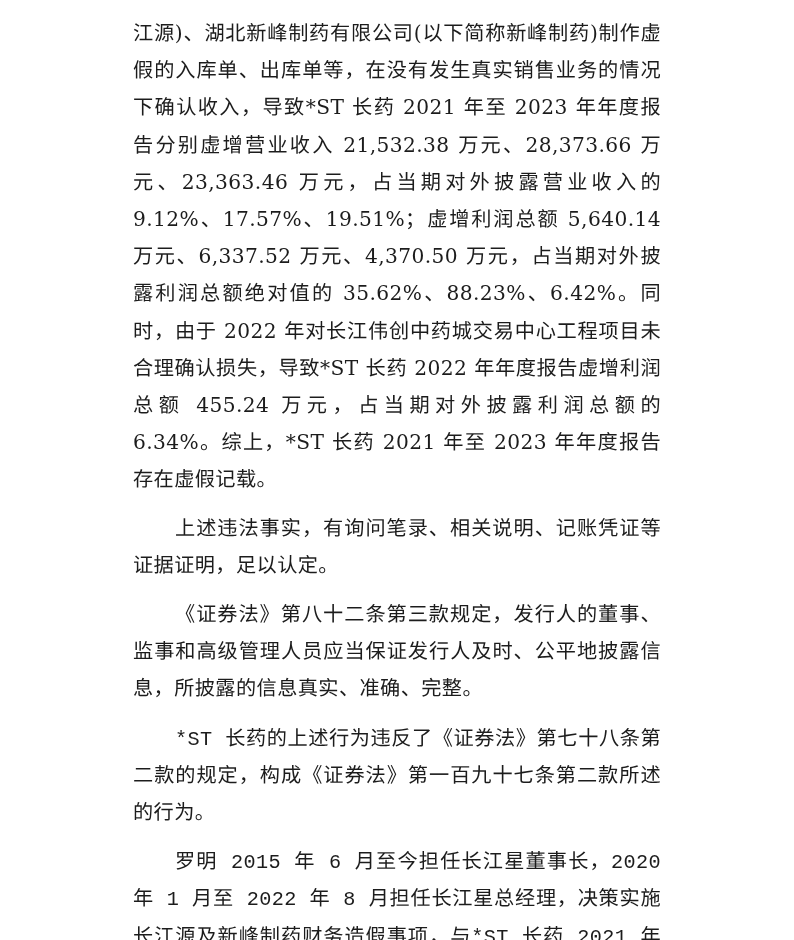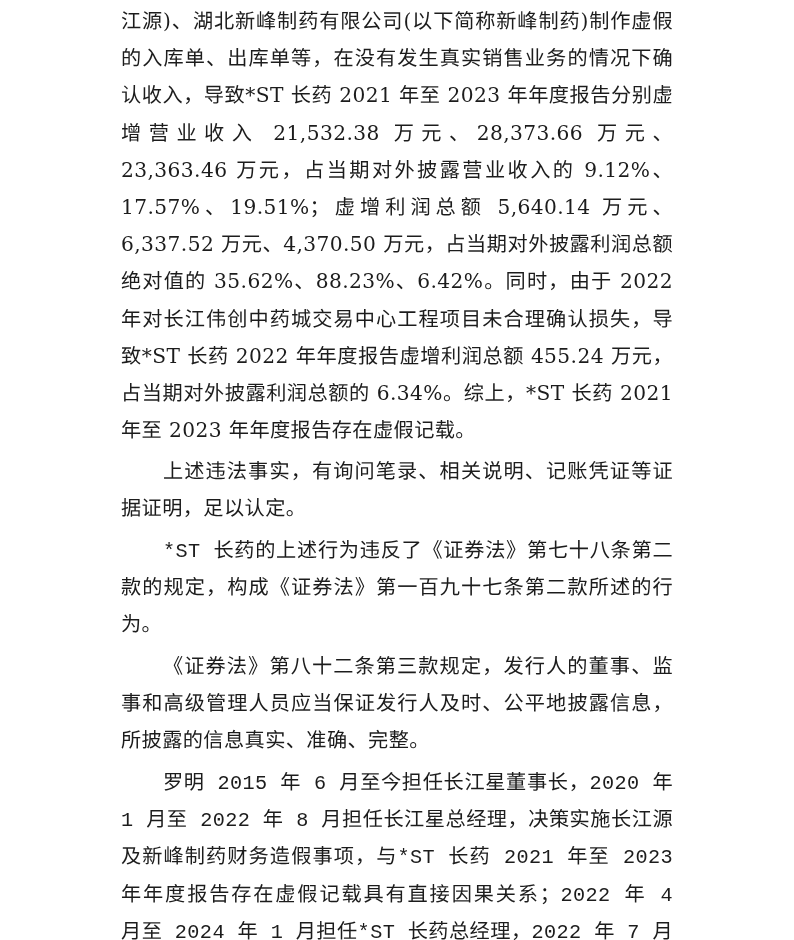--- a/index.html
+++ b/index.html
@@ -21,21 +21,21 @@
     background: #ffffff;
     box-sizing: border-box;
   }
   .doc-body {
     position: absolute;
     left: 121px;
     top: 3px;
     width: 552px;
   }
   .para {
-    margin: 0;
+    margin: 12px;
     padding: 0;
     font-size: 20.2px;
     line-height: 37.2px;
     color: #1c1c1c;
     text-align: justify;
     text-justify: inter-ideograph;
     letter-spacing: 0.02em;
     font-family: "DejaVu Serif", "Liberation Serif", serif;
     -webkit-font-smoothing: antialiased;
   }
@@ -53,20 +53,20 @@
 </head>
 <body>
 
 <div class="page">
   <div class="doc-body">
 
     <p class="para cont">江源)、湖北新峰制药有限公司(以下简称新峰制药)制作虚假的入库单、出库单等，在没有发生真实销售业务的情况下确认收入，导致*ST 长药 2021 年至 2023 年年度报告分别虚增营业收入 21,532.38 万元、28,373.66 万元、23,363.46 万元，占当期对外披露营业收入的 9.12%、17.57%、19.51%；虚增利润总额 5,640.14 万元、6,337.52 万元、4,370.50 万元，占当期对外披露利润总额绝对值的 35.62%、88.23%、6.42%。同时，由于 2022 年对长江伟创中药城交易中心工程项目未合理确认损失，导致*ST 长药 2022 年年度报告虚增利润总额 455.24 万元，占当期对外披露利润总额的 6.34%。综上，*ST 长药 2021 年至 2023 年年度报告存在虚假记载。</p>
 
     <p class="para indent">上述违法事实，有询问笔录、相关说明、记账凭证等证据证明，足以认定。</p>
 
+    <p class="para indent">《证券法》第八十二条第三款规定，发行人的董事、监事和高级管理人员应当保证发行人及时、公平地披露信息，所披露的信息真实、准确、完整。</p>
+
     <p class="para indent">*ST 长药的上述行为违反了《证券法》第七十八条第二款的规定，构成《证券法》第一百九十七条第二款所述的行为。</p>
-
-    <p class="para indent">《证券法》第八十二条第三款规定，发行人的董事、监事和高级管理人员应当保证发行人及时、公平地披露信息，所披露的信息真实、准确、完整。</p>
 
     <p class="para indent">罗明 2015 年 6 月至今担任长江星董事长，2020 年 1 月至 2022 年 8 月担任长江星总经理，决策实施长江源及新峰制药财务造假事项，与*ST 长药 2021 年至 2023 年年度报告存在虚假记载具有直接因果关系；2022 年 4 月至 2024 年 1 月担任*ST 长药总经理，2022 年 7 月至 2024 年 1 月担任*ST 长药董事，签字保证*ST 长药 2022 年年度报告的真实、准确、完整，未能忠实、勤勉地履行职责。综上，罗明是*ST 长药 2021 年至 2023 年年度报告存在虚假记载直接负责的主管人员。</p>
 
   </div>
 </div>
 
 </body></html>

